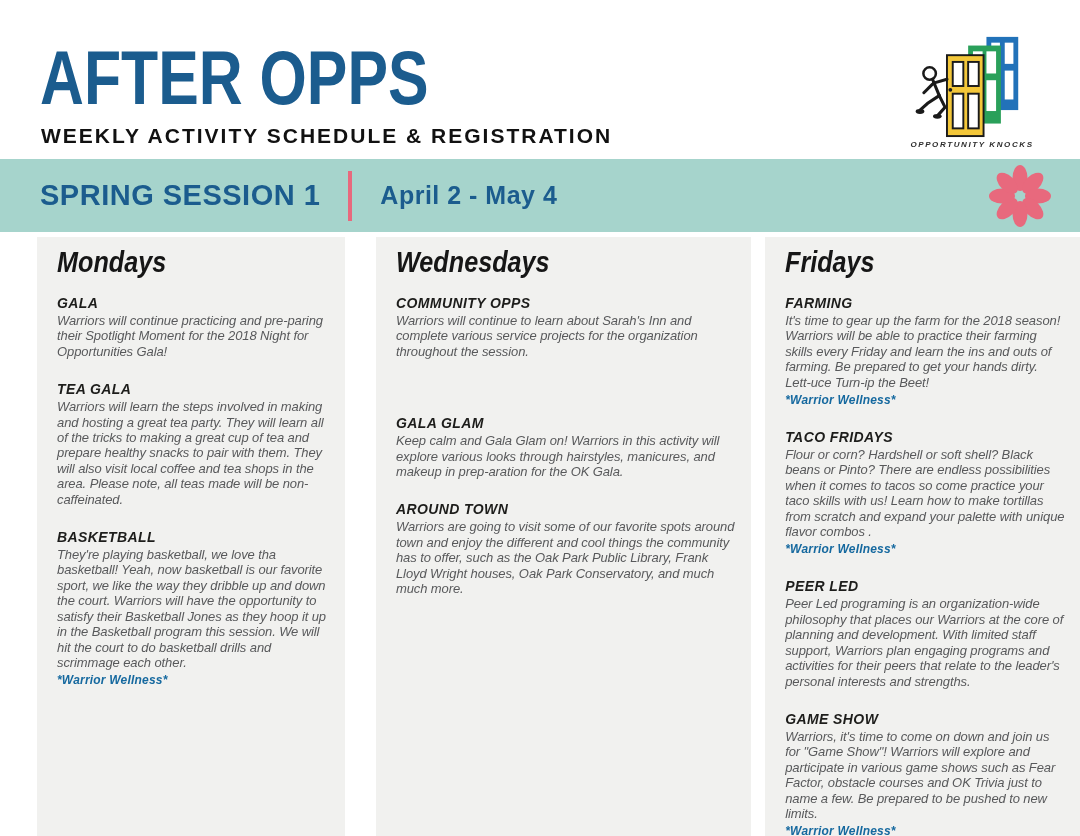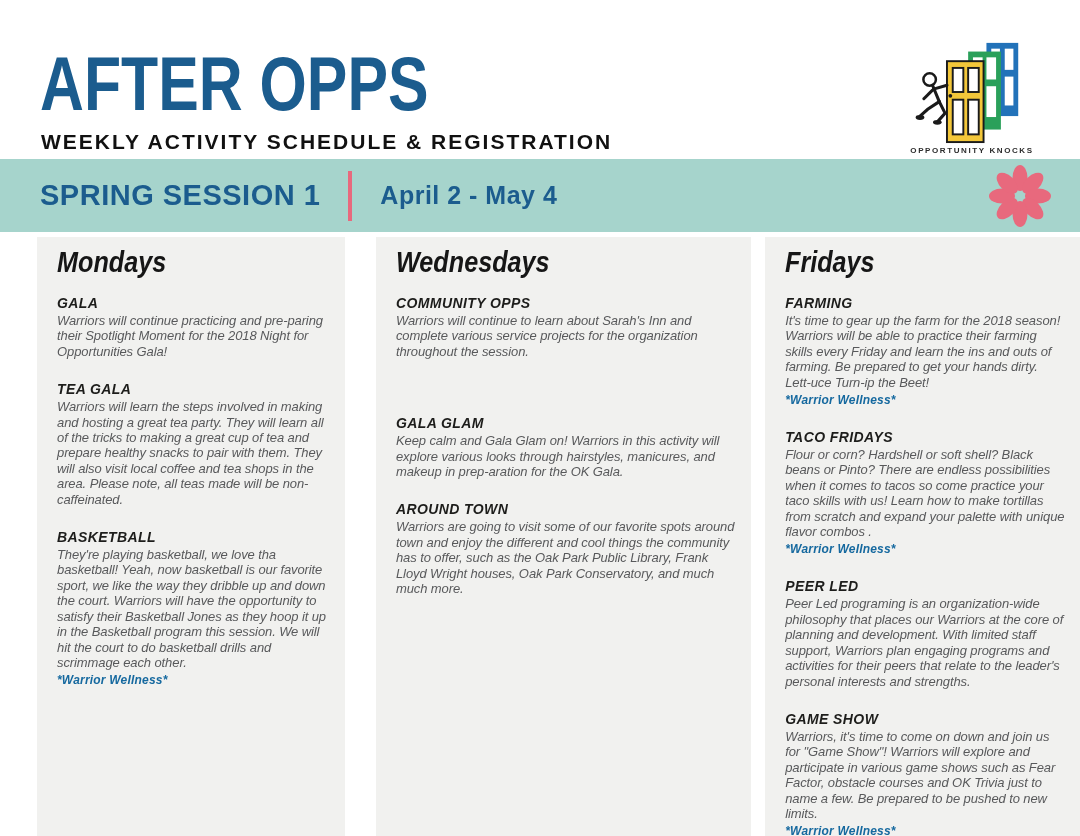--- a/index.html
+++ b/index.html
@@ -13,38 +13,38 @@
   *{margin:0;padding:0;box-sizing:border-box;}
   html,body{background:#ffffff;}
   .page{
     position:relative;
     width:1080px;height:836px;
     background:#fff;
     overflow:hidden;
     font-family:"Liberation Sans", sans-serif;
   }
   
-  .header{position:absolute;left:0;top:16px;width:1080px;height:159px;}
+  .header{position:absolute;left:0;top:10px;width:1080px;height:159px;}
   .title{
     position:absolute;left:40px;top:30px;
     font-size:76px;font-weight:bold;color:var(--title-blue,#1b5c8e);
     letter-spacing:0px;line-height:1;
     transform:scaleX(0.80);transform-origin:left top;
     white-space:nowrap;
   }
   .subtitle{
     position:absolute;left:41px;top:114px;
     font-size:21px;font-weight:bold;color:#111;
     letter-spacing:2px;white-space:nowrap;
   }
   .logo{position:absolute;right:28px;top:24px;width:160px;text-align:center;}
   .logo svg{display:block;margin:0 auto;}
   .logo-caption{
     margin-top:2px;font-size:8px;font-weight:bold;color:#2d2d2d;
-    letter-spacing:1.6px;white-space:nowrap;
+    letter-spacing:1.6px;white-space:nowrap;font-style:italic;
   }
   
   .banner{
     position:absolute;left:0;top:159px;width:1080px;height:73px;
     background:var(--banner-teal,#a6d4cc);
     display:flex;align-items:center;
   }
   .banner .session{
     margin-left:40px;
     font-size:29px;font-weight:bold;color:var(--title-blue,#1b5c8e);

